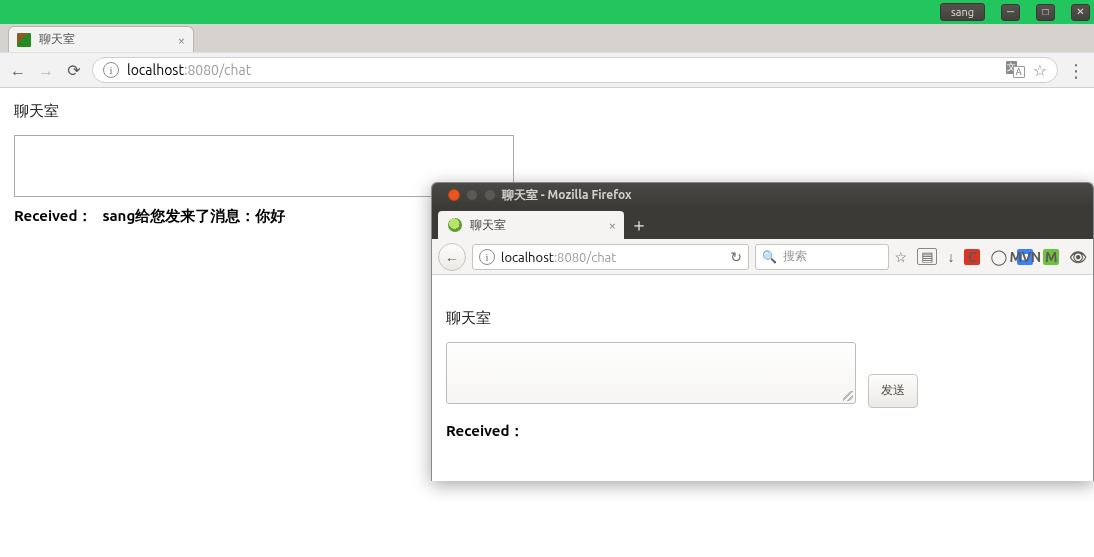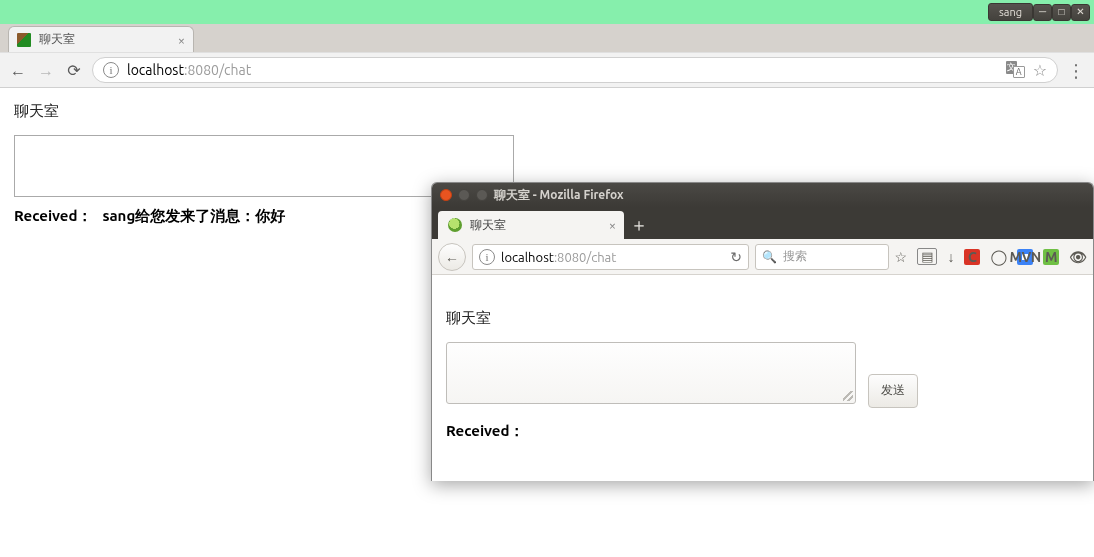--- a/index.html
+++ b/index.html
@@ -8,26 +8,26 @@
     font-family: Ubuntu, Arial, sans-serif;
     background: #fff;
     width: 1094px;
     height: 557px;
     overflow: hidden;
     position: relative;
   }
   
   .desktop-menubar {
     height: 24px;
-    background: #86efac;
+    background: #22c55e;
     display: flex;
     align-items: center;
     justify-content: flex-end;
     padding: 0 4px;
-    gap: 0;
+    gap: 16px;
   }
   .menubar-user {
     height: 18px;
     background: linear-gradient(#56534e,#44423d);
     border: 1px solid #3a3733;
     color: #e0dcd5;
     font-size: 11px;
     padding: 0 10px;
     display: flex;
     align-items: center;
@@ -137,21 +137,21 @@
     box-shadow: 0 4px 18px rgba(0,0,0,.35);
     border-radius: 6px 6px 0 0;
     overflow: hidden;
     border: 1px solid #888;
     border-bottom: none;
     background: #fff;
   }
   .ff-titlebar {
     height: 24px;
     background: linear-gradient(#4b4945,#3c3a36);
-    display: flex; align-items: center; padding: 0 8px;
+    display: flex; align-items: center; padding: 0 16px;
     color: #d5d2cd; font-size: 12px; gap: 6px;
     font-weight: bold;
   }
   .ff-titlebar .wb { width: 12px; height: 12px; border-radius: 50%; }
   .wb.close { background: #e95420; border: 1px solid #c34113; }
   .wb.min, .wb.max { background: #5b5955; border: 1px solid #45433f; }
   .ff-tabstrip {
     height: 32px;
     background: #3c3a36;
     display: flex; align-items: flex-end; padding-left: 6px;

